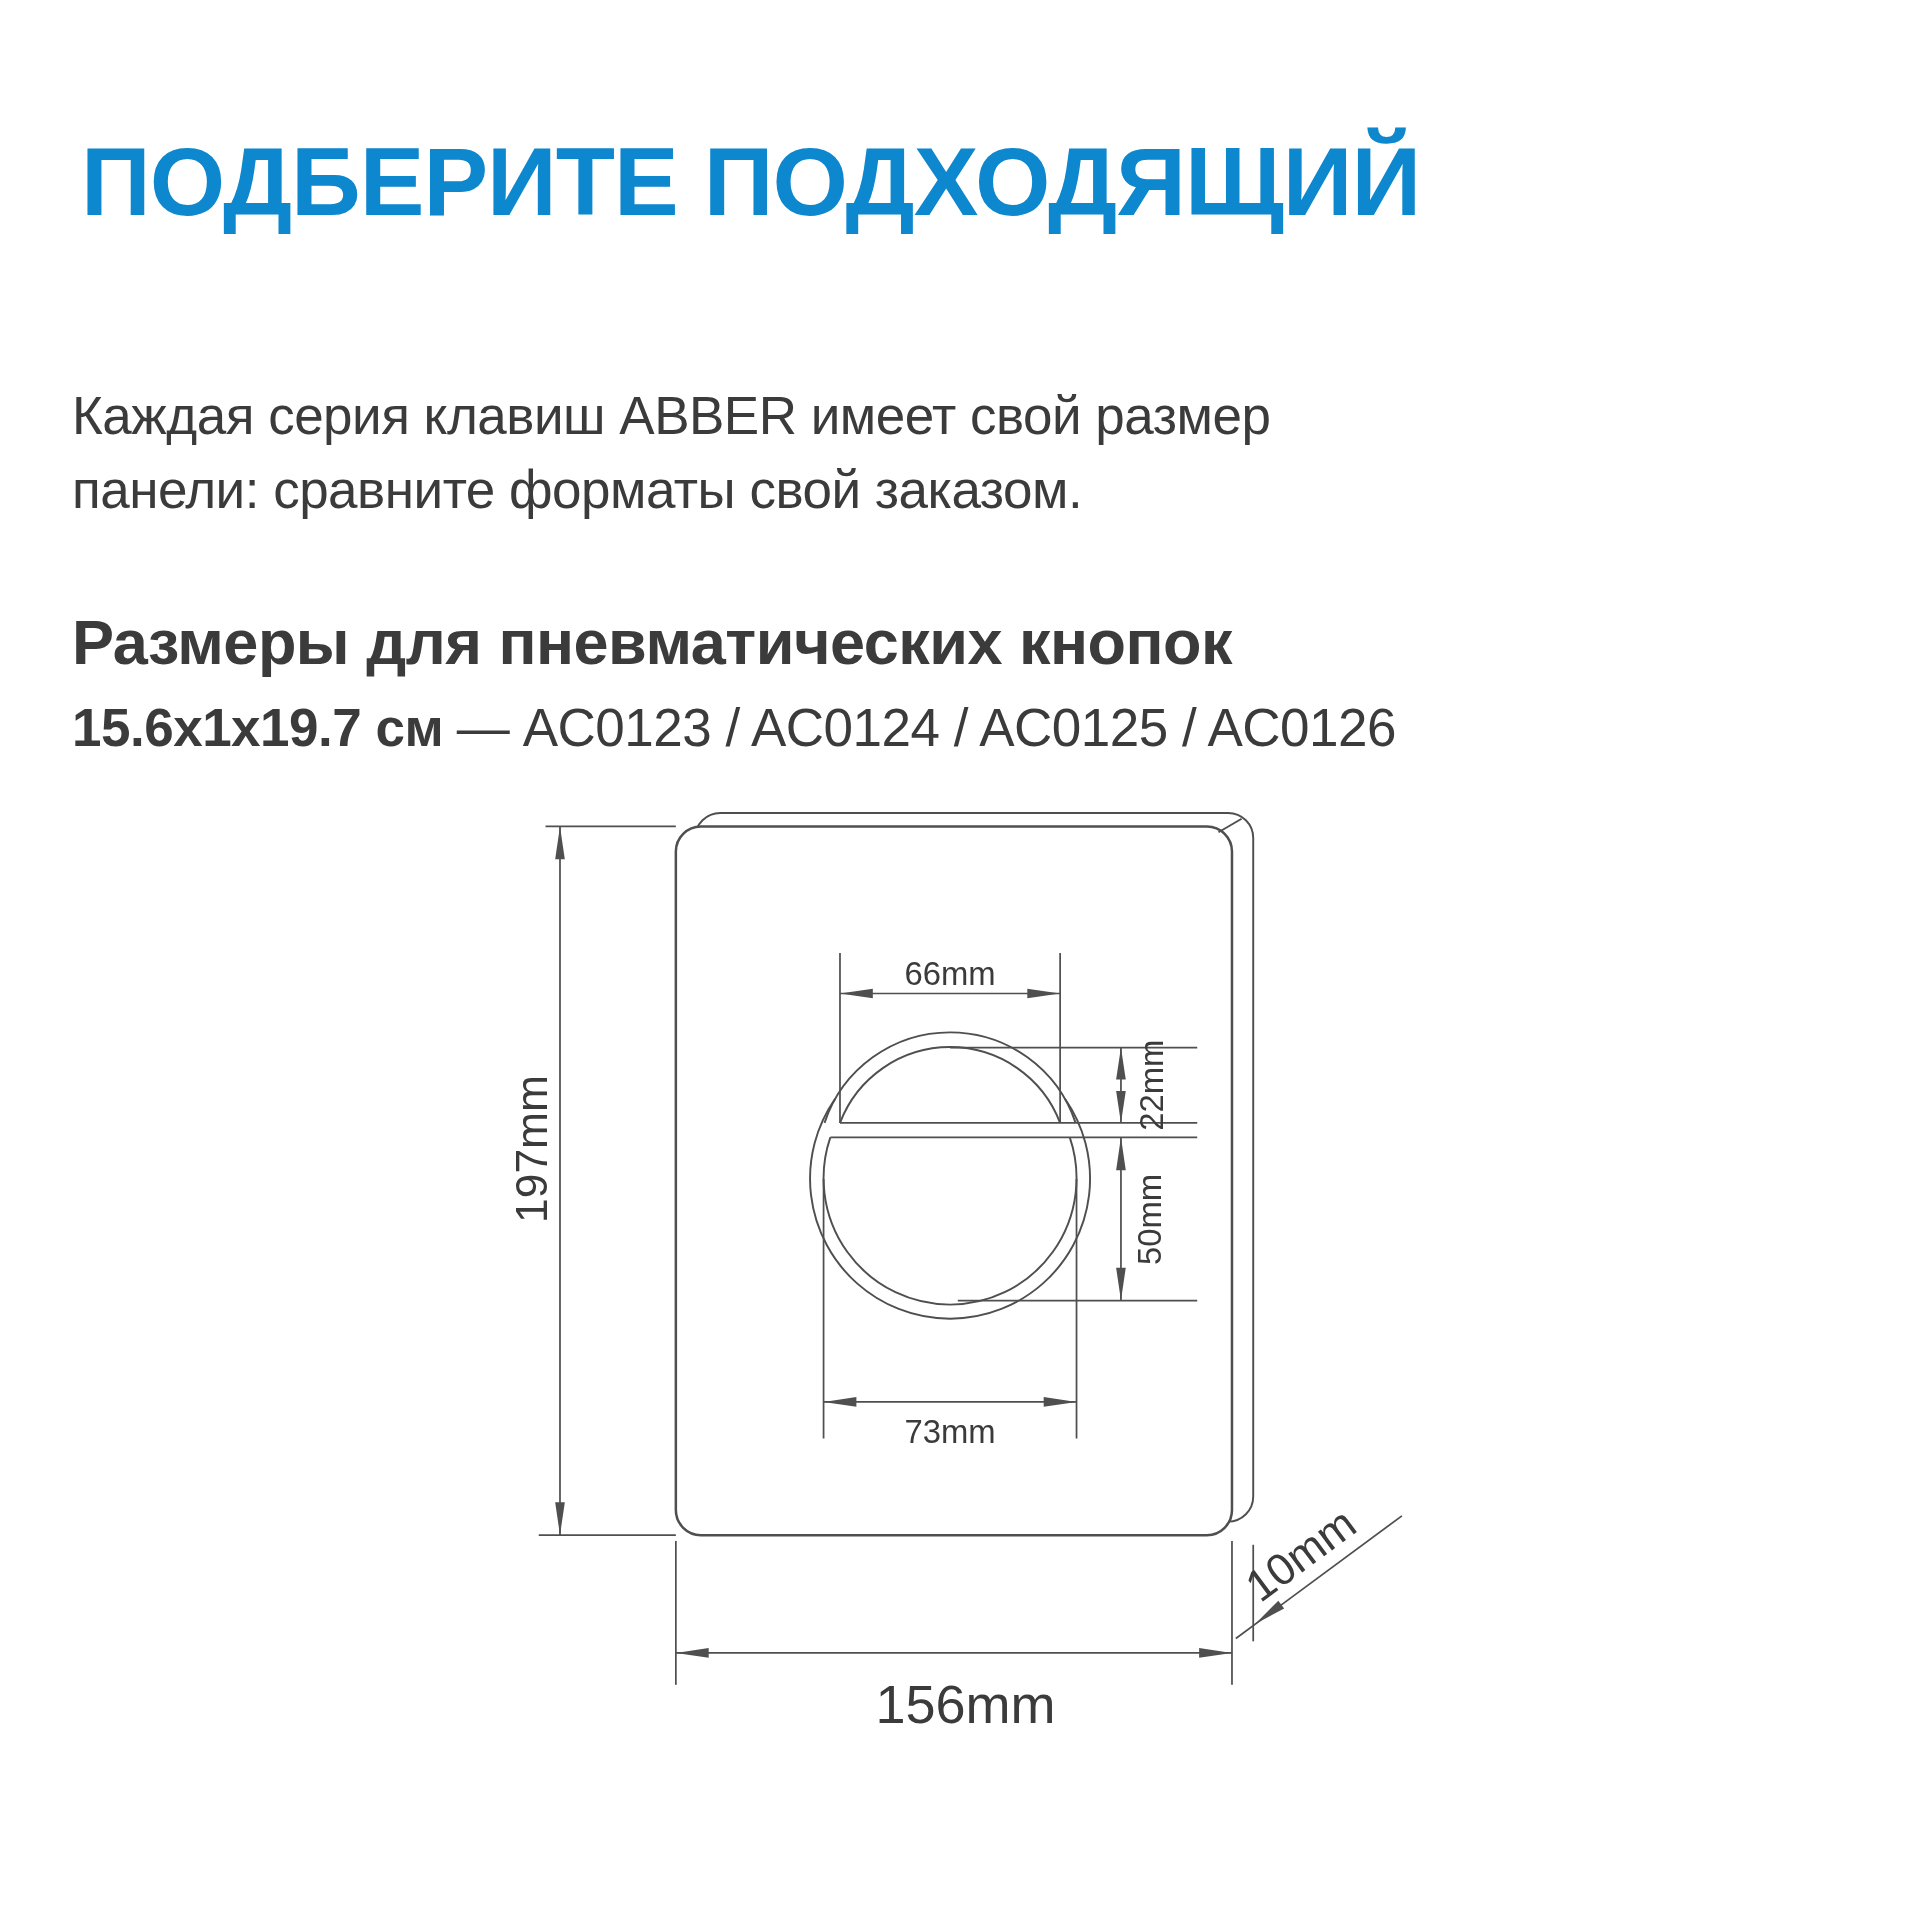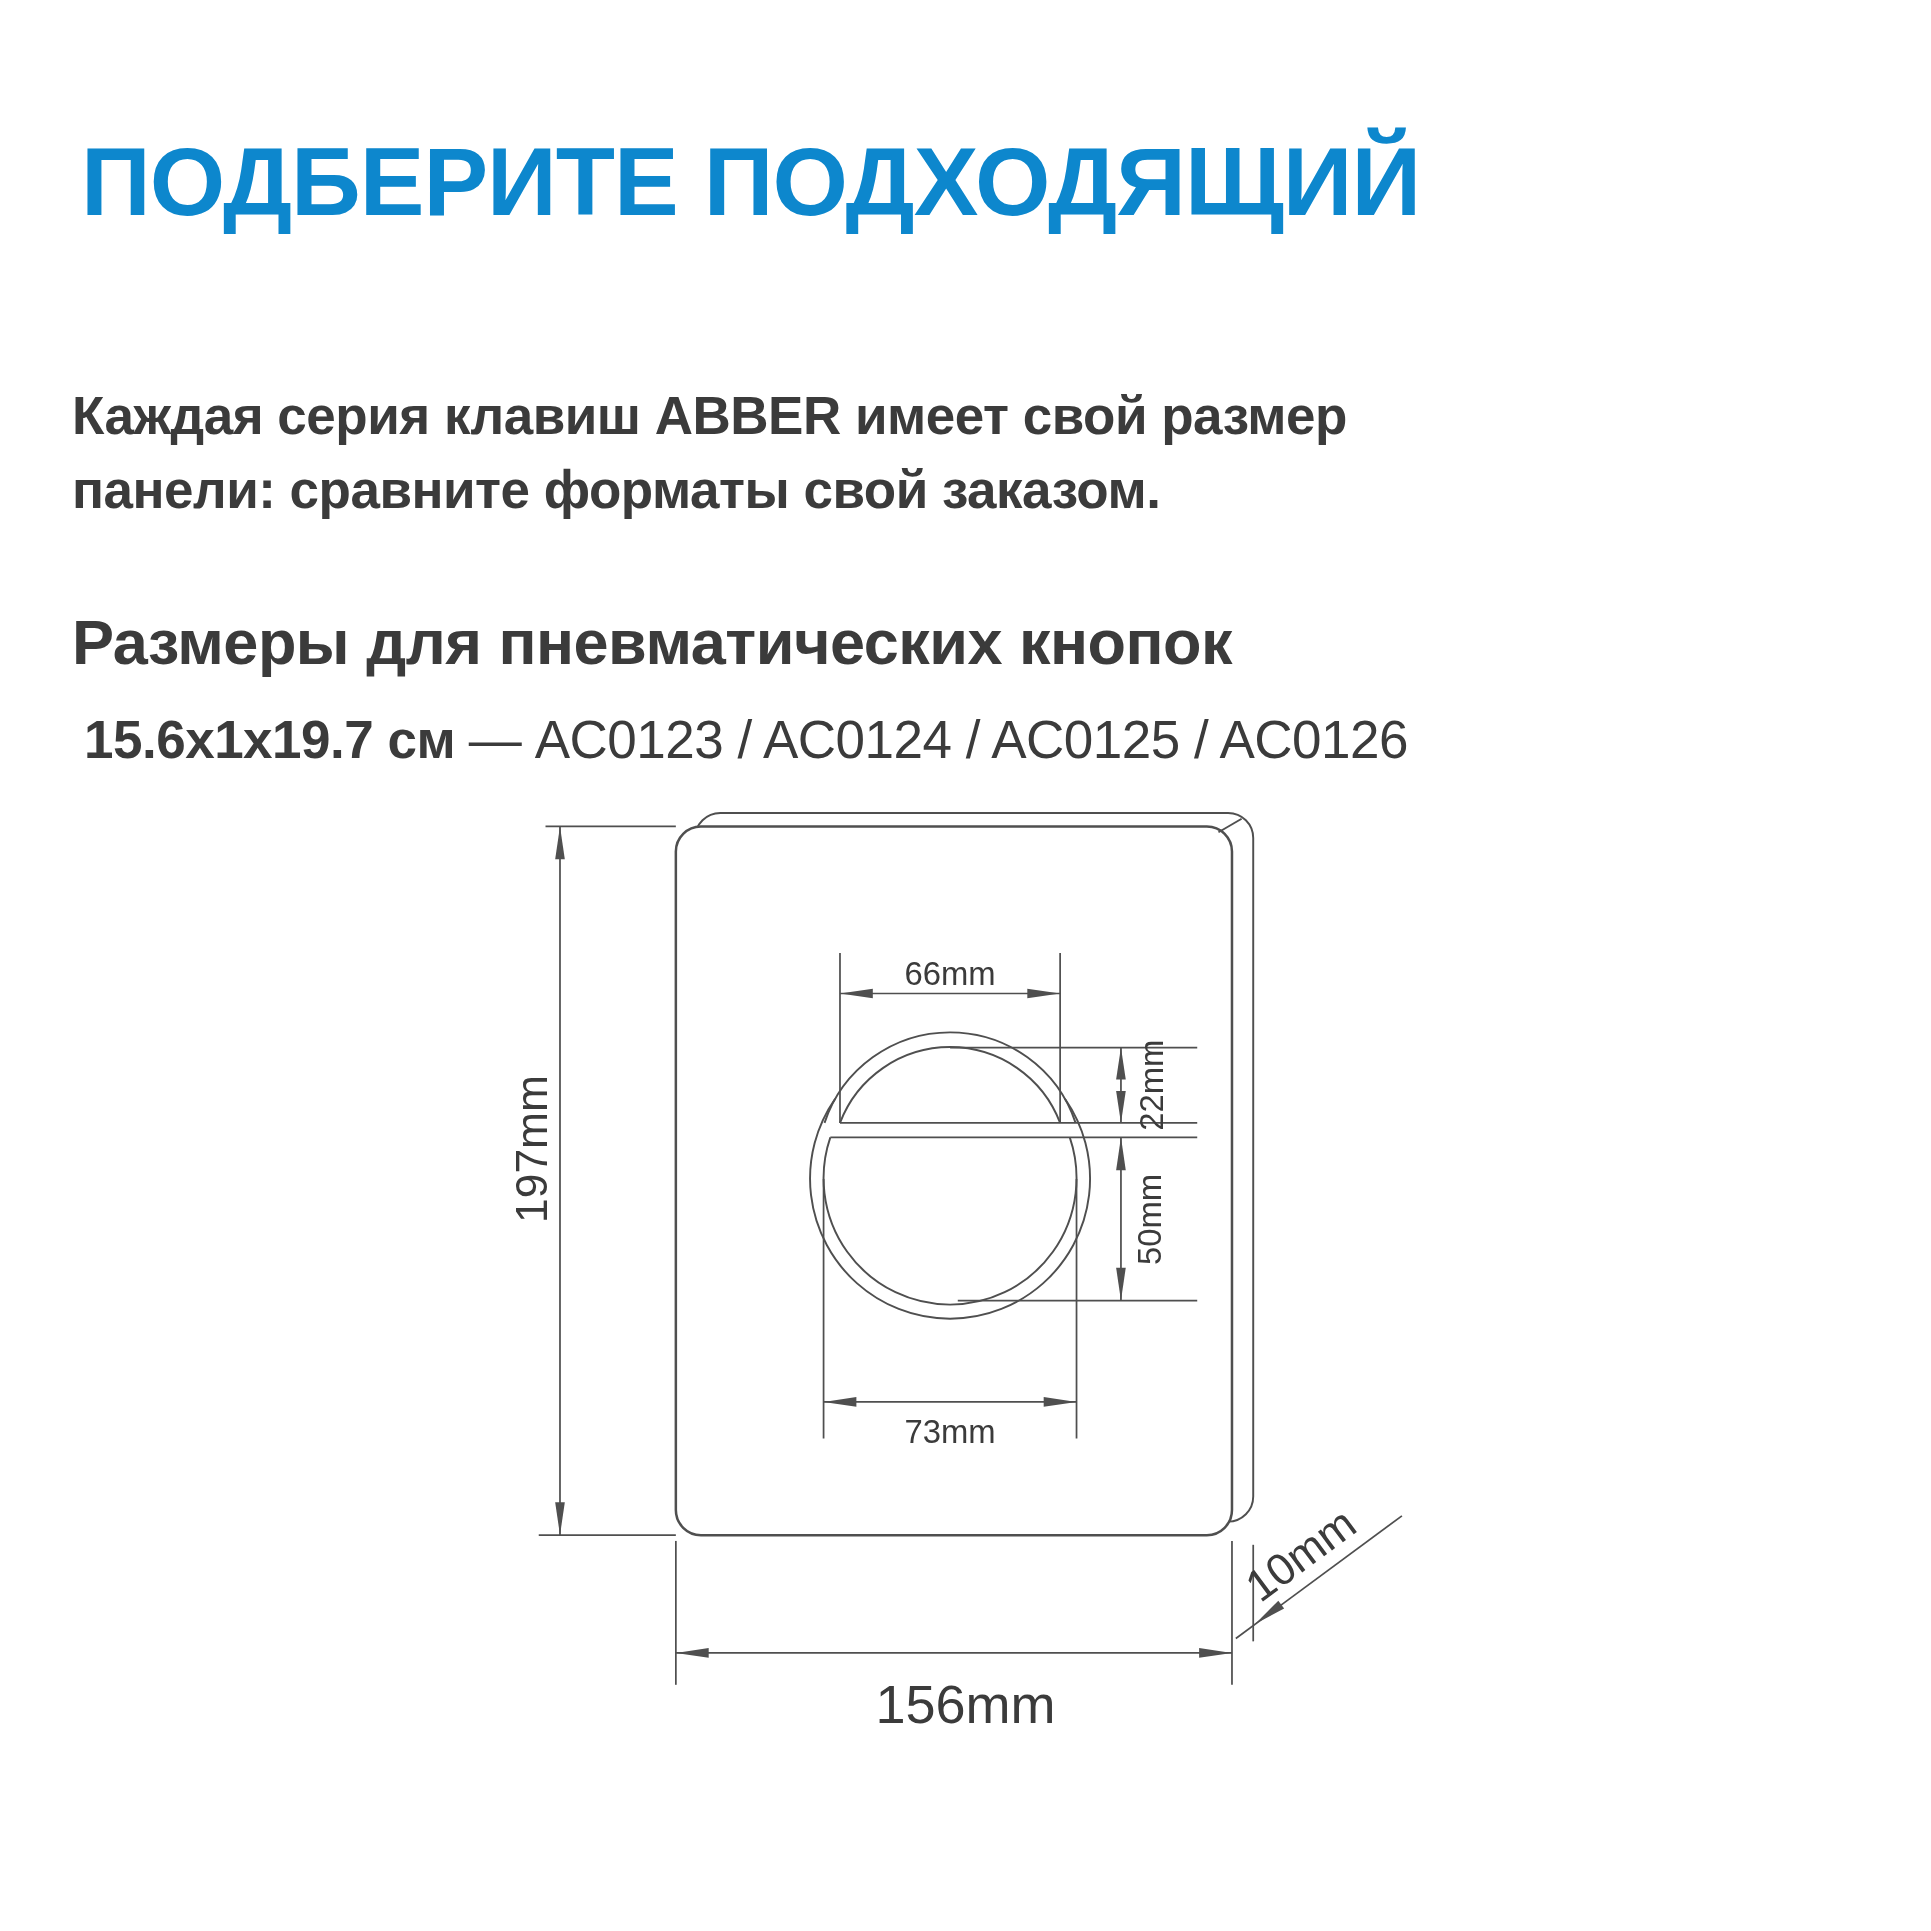--- a/index.html
+++ b/index.html
@@ -30,21 +30,21 @@
     color: var(--accent-color, #0d87cd);
     white-space: nowrap;
   }
   .title span { display: block; }
   .intro {
     position: absolute;
     left: 72px;
     top: 379px;
     font-size: 53px;
     line-height: 1.40;
-    font-weight: 700;
+    font-weight: 400;
     letter-spacing: -0.5px;
     color: var(--text-color, #3b3b3b);
     white-space: nowrap;
   }
   .intro span { display: block; }
   .section-heading {
     position: absolute;
     left: 72px;
     top: 606px;
     font-size: 63px;
@@ -110,21 +110,21 @@
     <span>ПОДБЕРИТЕ ПОДХОДЯЩИЙ</span>
   </h1>
 
   <p class="intro" style="margin:0;">
     <span>Каждая серия клавиш ABBER имеет свой размер</span>
     <span>панели: сравните форматы свой заказом.</span>
   </p>
 
   <h2 class="section-heading">Размеры для пневматических кнопок</h2>
 
-  <p class="spec-line" style="margin:12px;">
+  <p class="spec-line" style="margin:0;">
     <span class="spec-size">15.6x1x19.7 см</span><span class="spec-sep">—</span><span class="spec-models">AC0123 / AC0124 / AC0125 / AC0126</span>
   </p>
 
   <svg class="diagram-svg" width="1931" height="1931" viewBox="0 0 2000 2000" xmlns="http://www.w3.org/2000/svg">
 
     <rect class="thin" x="720" y="842" width="578" height="734" rx="26"></rect>
 
     <rect class="outline-filled" x="700" y="856" width="576" height="734" rx="26"></rect>
 
     <line class="thin" x1="1262" y1="862" x2="1286" y2="848"></line>

